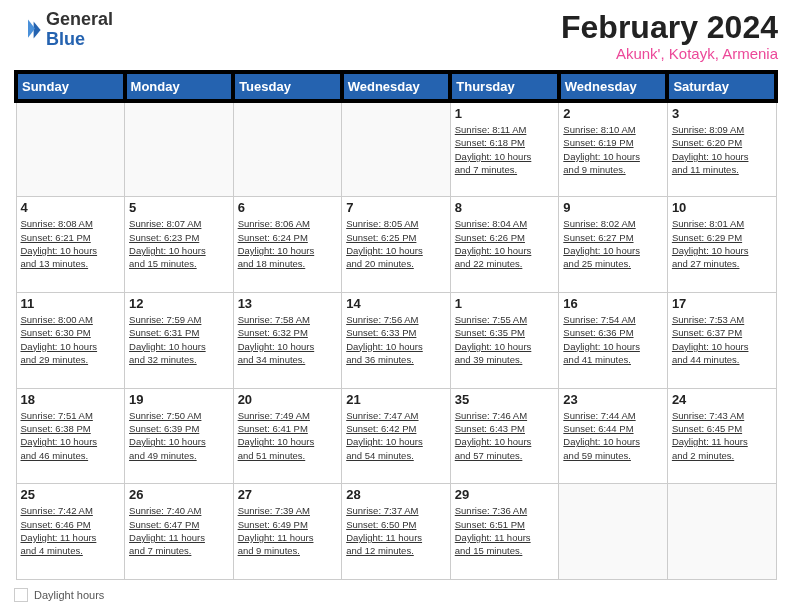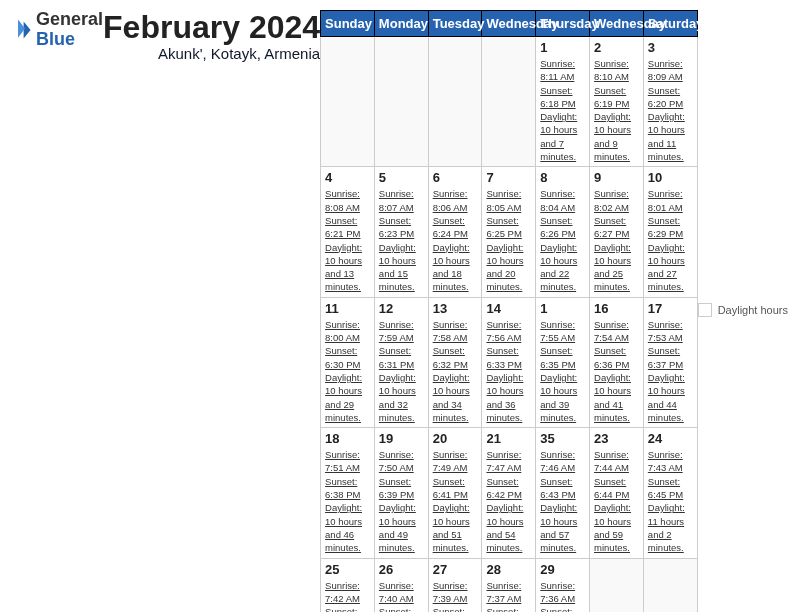--- a/index.html
+++ b/index.html
@@ -6,23 +6,23 @@
     body {
       font-family: Arial, sans-serif;
       background: #fff;
       width: 792px;
       height: 612px;
       overflow: hidden;
     }
     .container {
       width: 792px;
       height: 612px;
-      padding: 10px 4px;
-      display: flex;
-      flex-direction: row;
+      padding: 10px 14px;
+      display: flex;
+      flex-direction: column;
     }
     .header {
       display: flex;
       justify-content: space-between;
       align-items: flex-start;
       margin-bottom: 8px;
     }
     .logo {
       display: flex;
       align-items: center;
@@ -43,37 +43,37 @@
       text-align: right;
     }
     .month-title {
       font-size: 32px;
       font-weight: bold;
       color: #222;
       line-height: 1.1;
     }
     .location {
       font-size: 15px;
-      color: #0f172a;
+      color: #ec4899;
     }
     .calendar {
       flex: 1;
       border: 1px solid #ccc;
       border-collapse: collapse;
       width: 100%;
       table-layout: fixed;
     }
     .calendar th {
       background: #2563b0;
       color: #fff;
       font-size: 13px;
       font-weight: bold;
       padding: 5px 4px;
       text-align: left;
-      border: 1px solid #000000;
+      border: 4px solid #000000;
     }
     .calendar td {
       border: 1px solid #ccc;
       vertical-align: top;
       padding: 3px 4px;
       font-size: 10px;
       color: #333;
       height: 80px;
     }
     .calendar td.empty {

